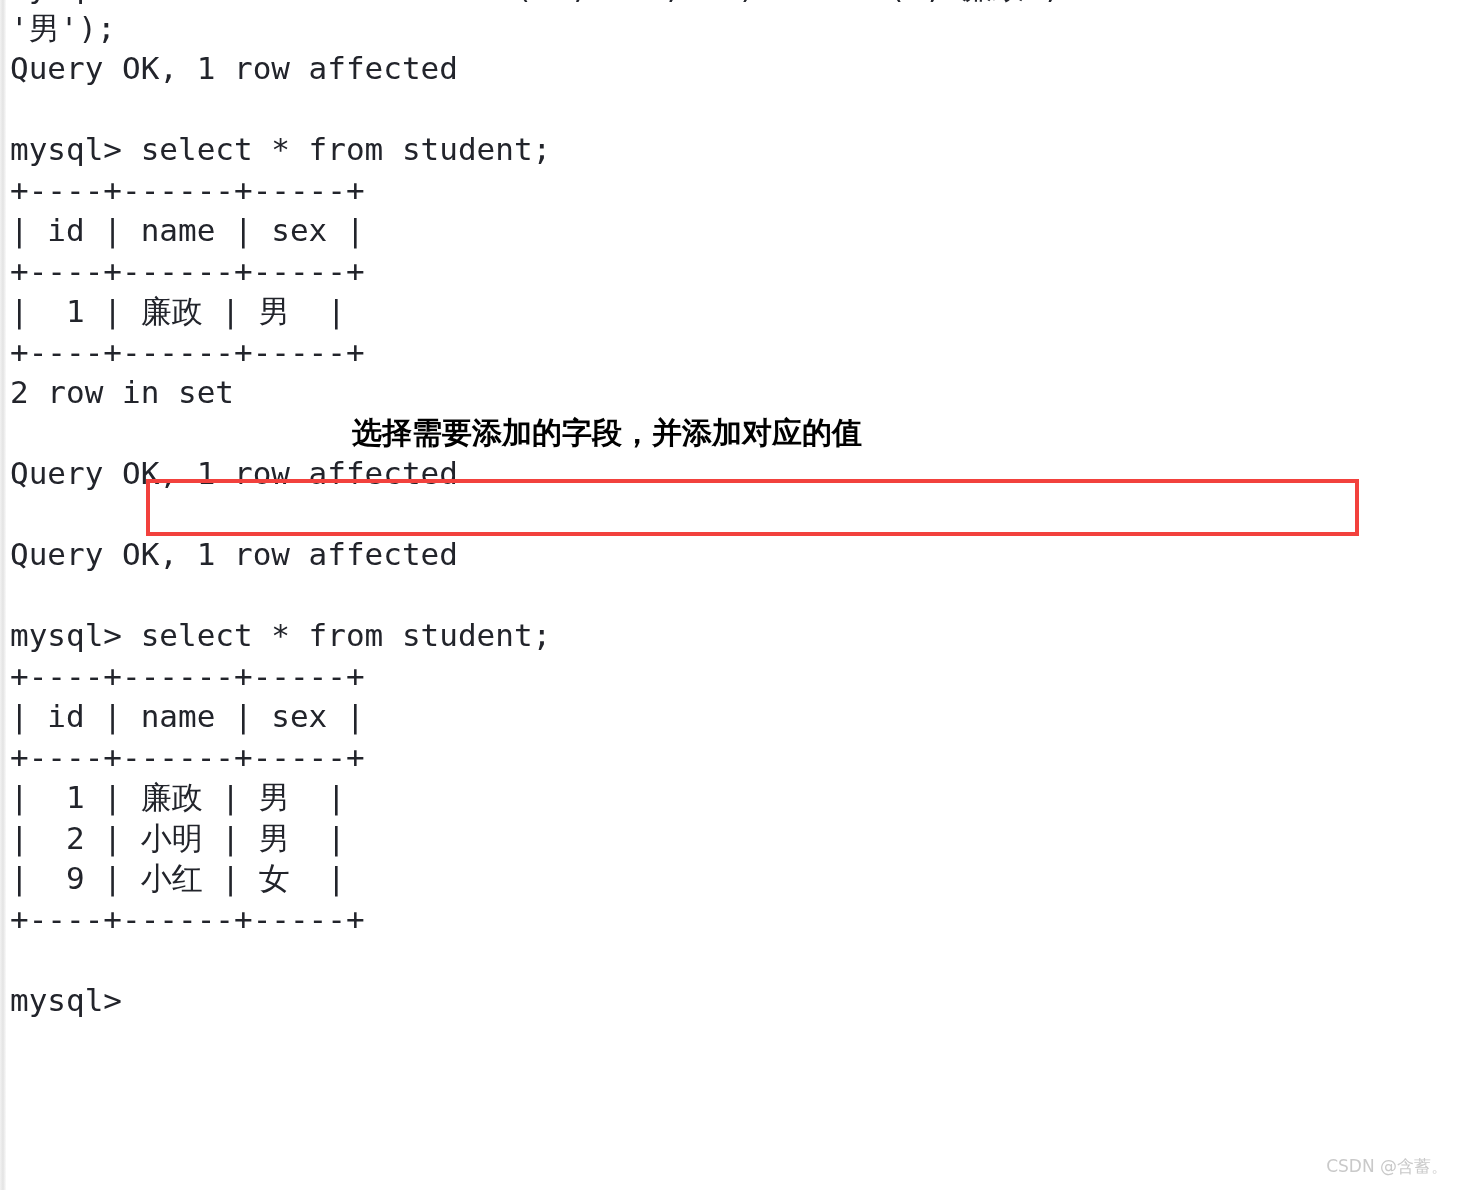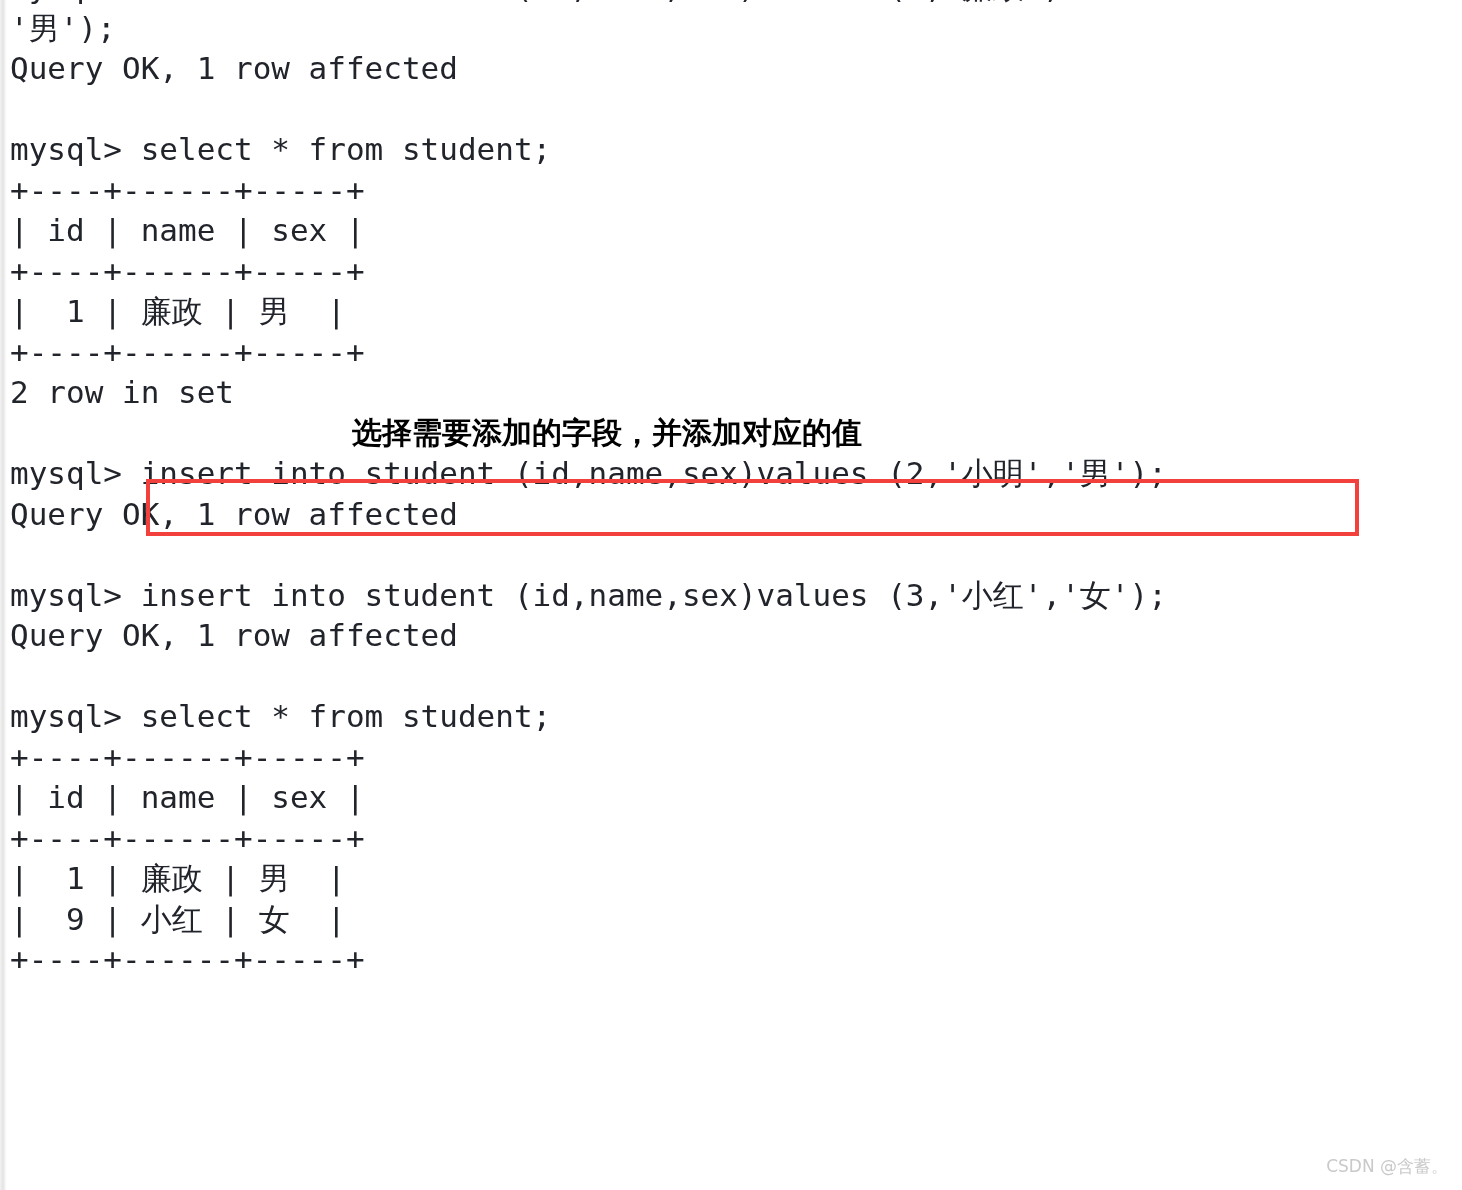--- a/index.html
+++ b/index.html
@@ -103,34 +103,34 @@
     <div class="line">Query OK, 1 row affected</div>
     <div class="line blank"></div>
     <div class="line">mysql&gt; select * from student;</div>
     <div class="line">+----+------+-----+</div>
     <div class="line">| id | name | sex |</div>
     <div class="line">+----+------+-----+</div>
     <div class="line">|  1 | 廉政 | 男  |</div>
     <div class="line">+----+------+-----+</div>
     <div class="line">2 row in set</div>
     <div class="line blank"></div>
-    <div class="line">mysql&gt; insert into student (id,name,sex)values (2,'小明','男');</div>
     <div class="line">Query OK, 1 row affected</div>
     <div class="line blank"></div>
-    <div class="line">mysql&gt; insert into student (id,name,sex)values (3,'小红','女');</div>
     <div class="line">Query OK, 1 row affected</div>
     <div class="line blank"></div>
     <div class="line">mysql&gt; select * from student;</div>
     <div class="line">+----+------+-----+</div>
     <div class="line">| id | name | sex |</div>
     <div class="line">+----+------+-----+</div>
     <div class="line">|  1 | 廉政 | 男  |</div>
+    <div class="line">|  2 | 小明 | 男  |</div>
     <div class="line">|  9 | 小红 | 女  |</div>
     <div class="line">+----+------+-----+</div>
     <div class="line blank"></div>
+    <div class="line">mysql&gt;</div>
   </div>
 
   <div id="annotation">选择需要添加的字段，并添加对应的值</div>
 
   <div id="highlight-box"></div>
 
   <div id="watermark">CSDN @含蓄。</div>
 
 </div>
 

